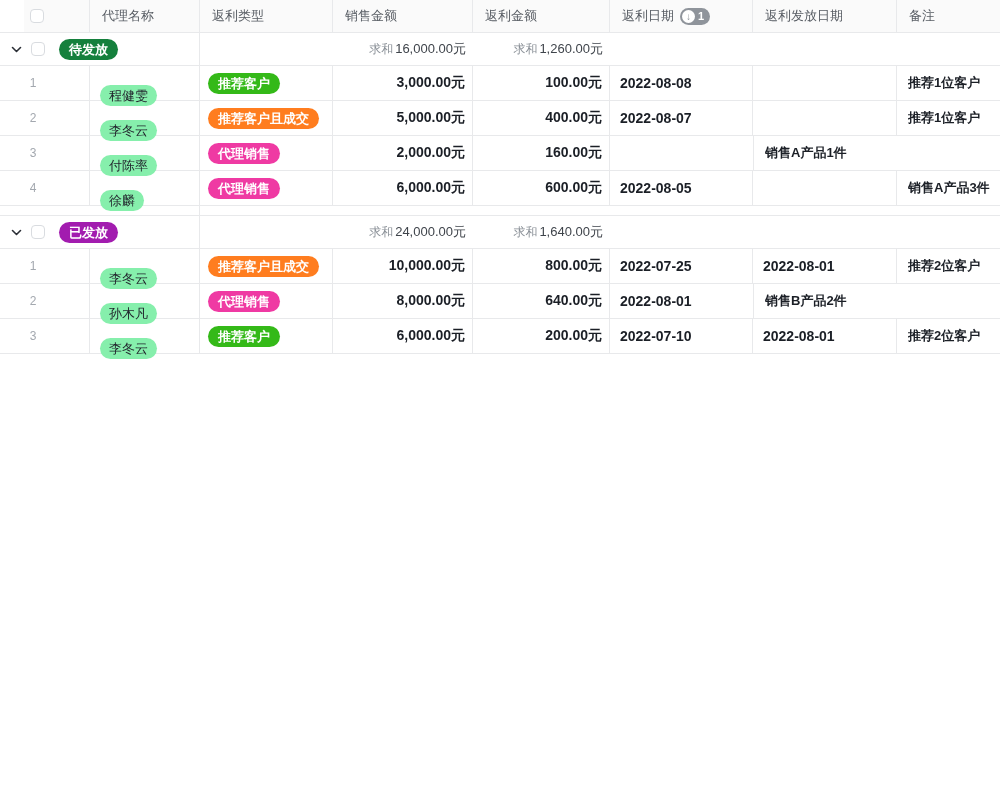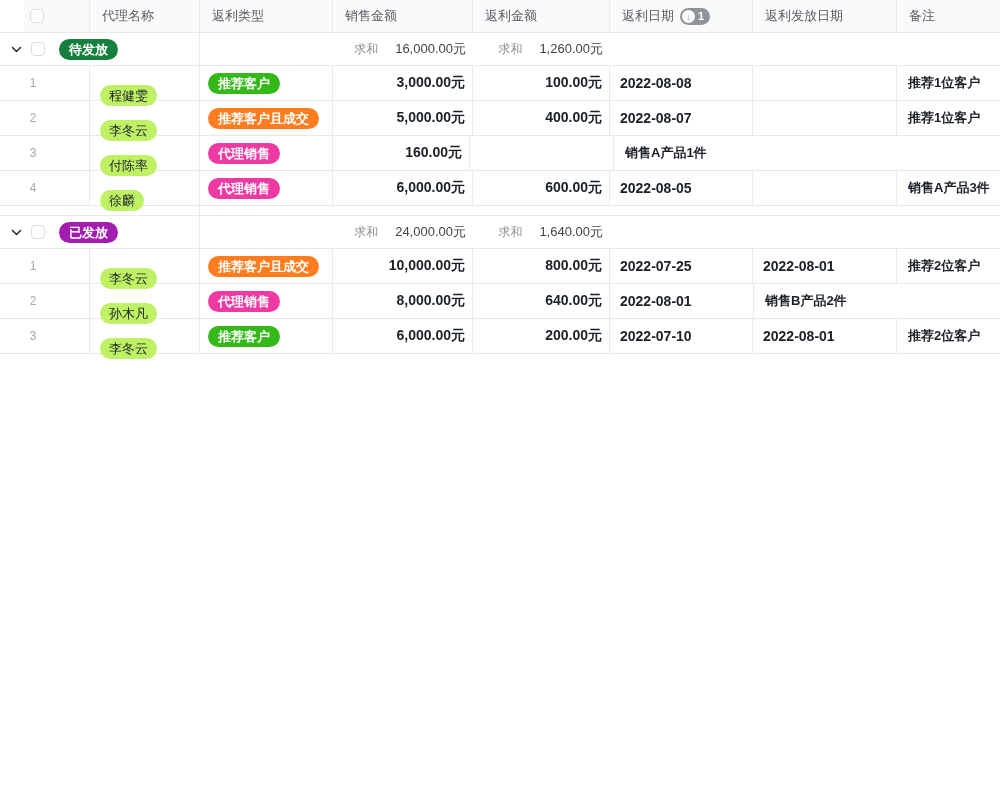--- a/index.html
+++ b/index.html
@@ -35,26 +35,26 @@
   .sort-pill { display: inline-flex; align-items: center; background: #8f949b; border-radius: 9px;
     height: 17px; padding: 0 6px 0 2px; margin-left: 6px; gap: 3px; }
   .sort-circle { width: 13px; height: 13px; border-radius: 50%; background: #fff; color: #8f949b;
     font-size: 10px; line-height: 13px; text-align: center; font-weight: 700; }
   .sort-num { color: #fff; font-size: 11px; font-weight: 600; }
   
   .chev { margin-left: 10px; display: inline-flex; }
   .grp-check { margin-left: 8px; }
   .group-badge { margin-left: 14px; height: 21px; line-height: 21px; border-radius: 11px;
     padding: 0 10px; color: #fff; font-size: 13px; font-weight: 700; }
-  .sum { display: inline-flex; align-items: baseline; gap: 17px; }
+  .sum { display: inline-flex; align-items: baseline; gap: 2px; }
   .sum-label { font-size: 12px; color: #8a9097; }
   .sum-val { font-size: 13px; color: #3f444b; font-weight: 500; }
   
   .row-num { margin-left: 26px; width: 14px; text-align: center; font-size: 12px; color: #a3a8af; }
-  .name-pill { background: #bef264; color: #23272e; font-size: 13px; height: 21px; line-height: 21px;
+  .name-pill { background: #86efac; color: #23272e; font-size: 13px; height: 21px; line-height: 21px;
     border-radius: 11px; padding: 0 9px; white-space: nowrap; margin-top: 24px; }
   .type-badge { color: #fff; font-size: 13px; font-weight: 700; height: 21px; line-height: 21px;
     border-radius: 11px; padding: 0 10px; white-space: nowrap; }
   .num-val, .date-val { font-size: 14px; font-weight: 600; color: #1b1f26; white-space: nowrap; }
   .remark-val { font-size: 13px; font-weight: 600; color: #1b1f26; white-space: nowrap; overflow: hidden; }
 </style>
 </head>
 <body>
 
 <div class="grid">
@@ -171,20 +171,23 @@
       <div class="row datarow">
     <div class="cell c-idx vline">
       <span class="row-num">3</span>
     </div>
     <div class="cell c-name vline">
       <span class="name-pill">付陈率</span>
     </div>
     <div class="cell c-type vline">
       <span class="type-badge" style="background: rgb(239, 58, 163);">代理销售</span>
     </div>
+    <div class="cell c-sales vline">
+      <span class="num-val">2,000.00元</span>
+    </div>
     <div class="cell c-rebate vline">
       <span class="num-val">160.00元</span>
     </div>
     <div class="cell c-idate vline">
       <span class="date-val"></span>
     </div>
     <div class="cell c-remark">
       <span class="remark-val">销售A产品1件</span>
     </div>
   </div>

